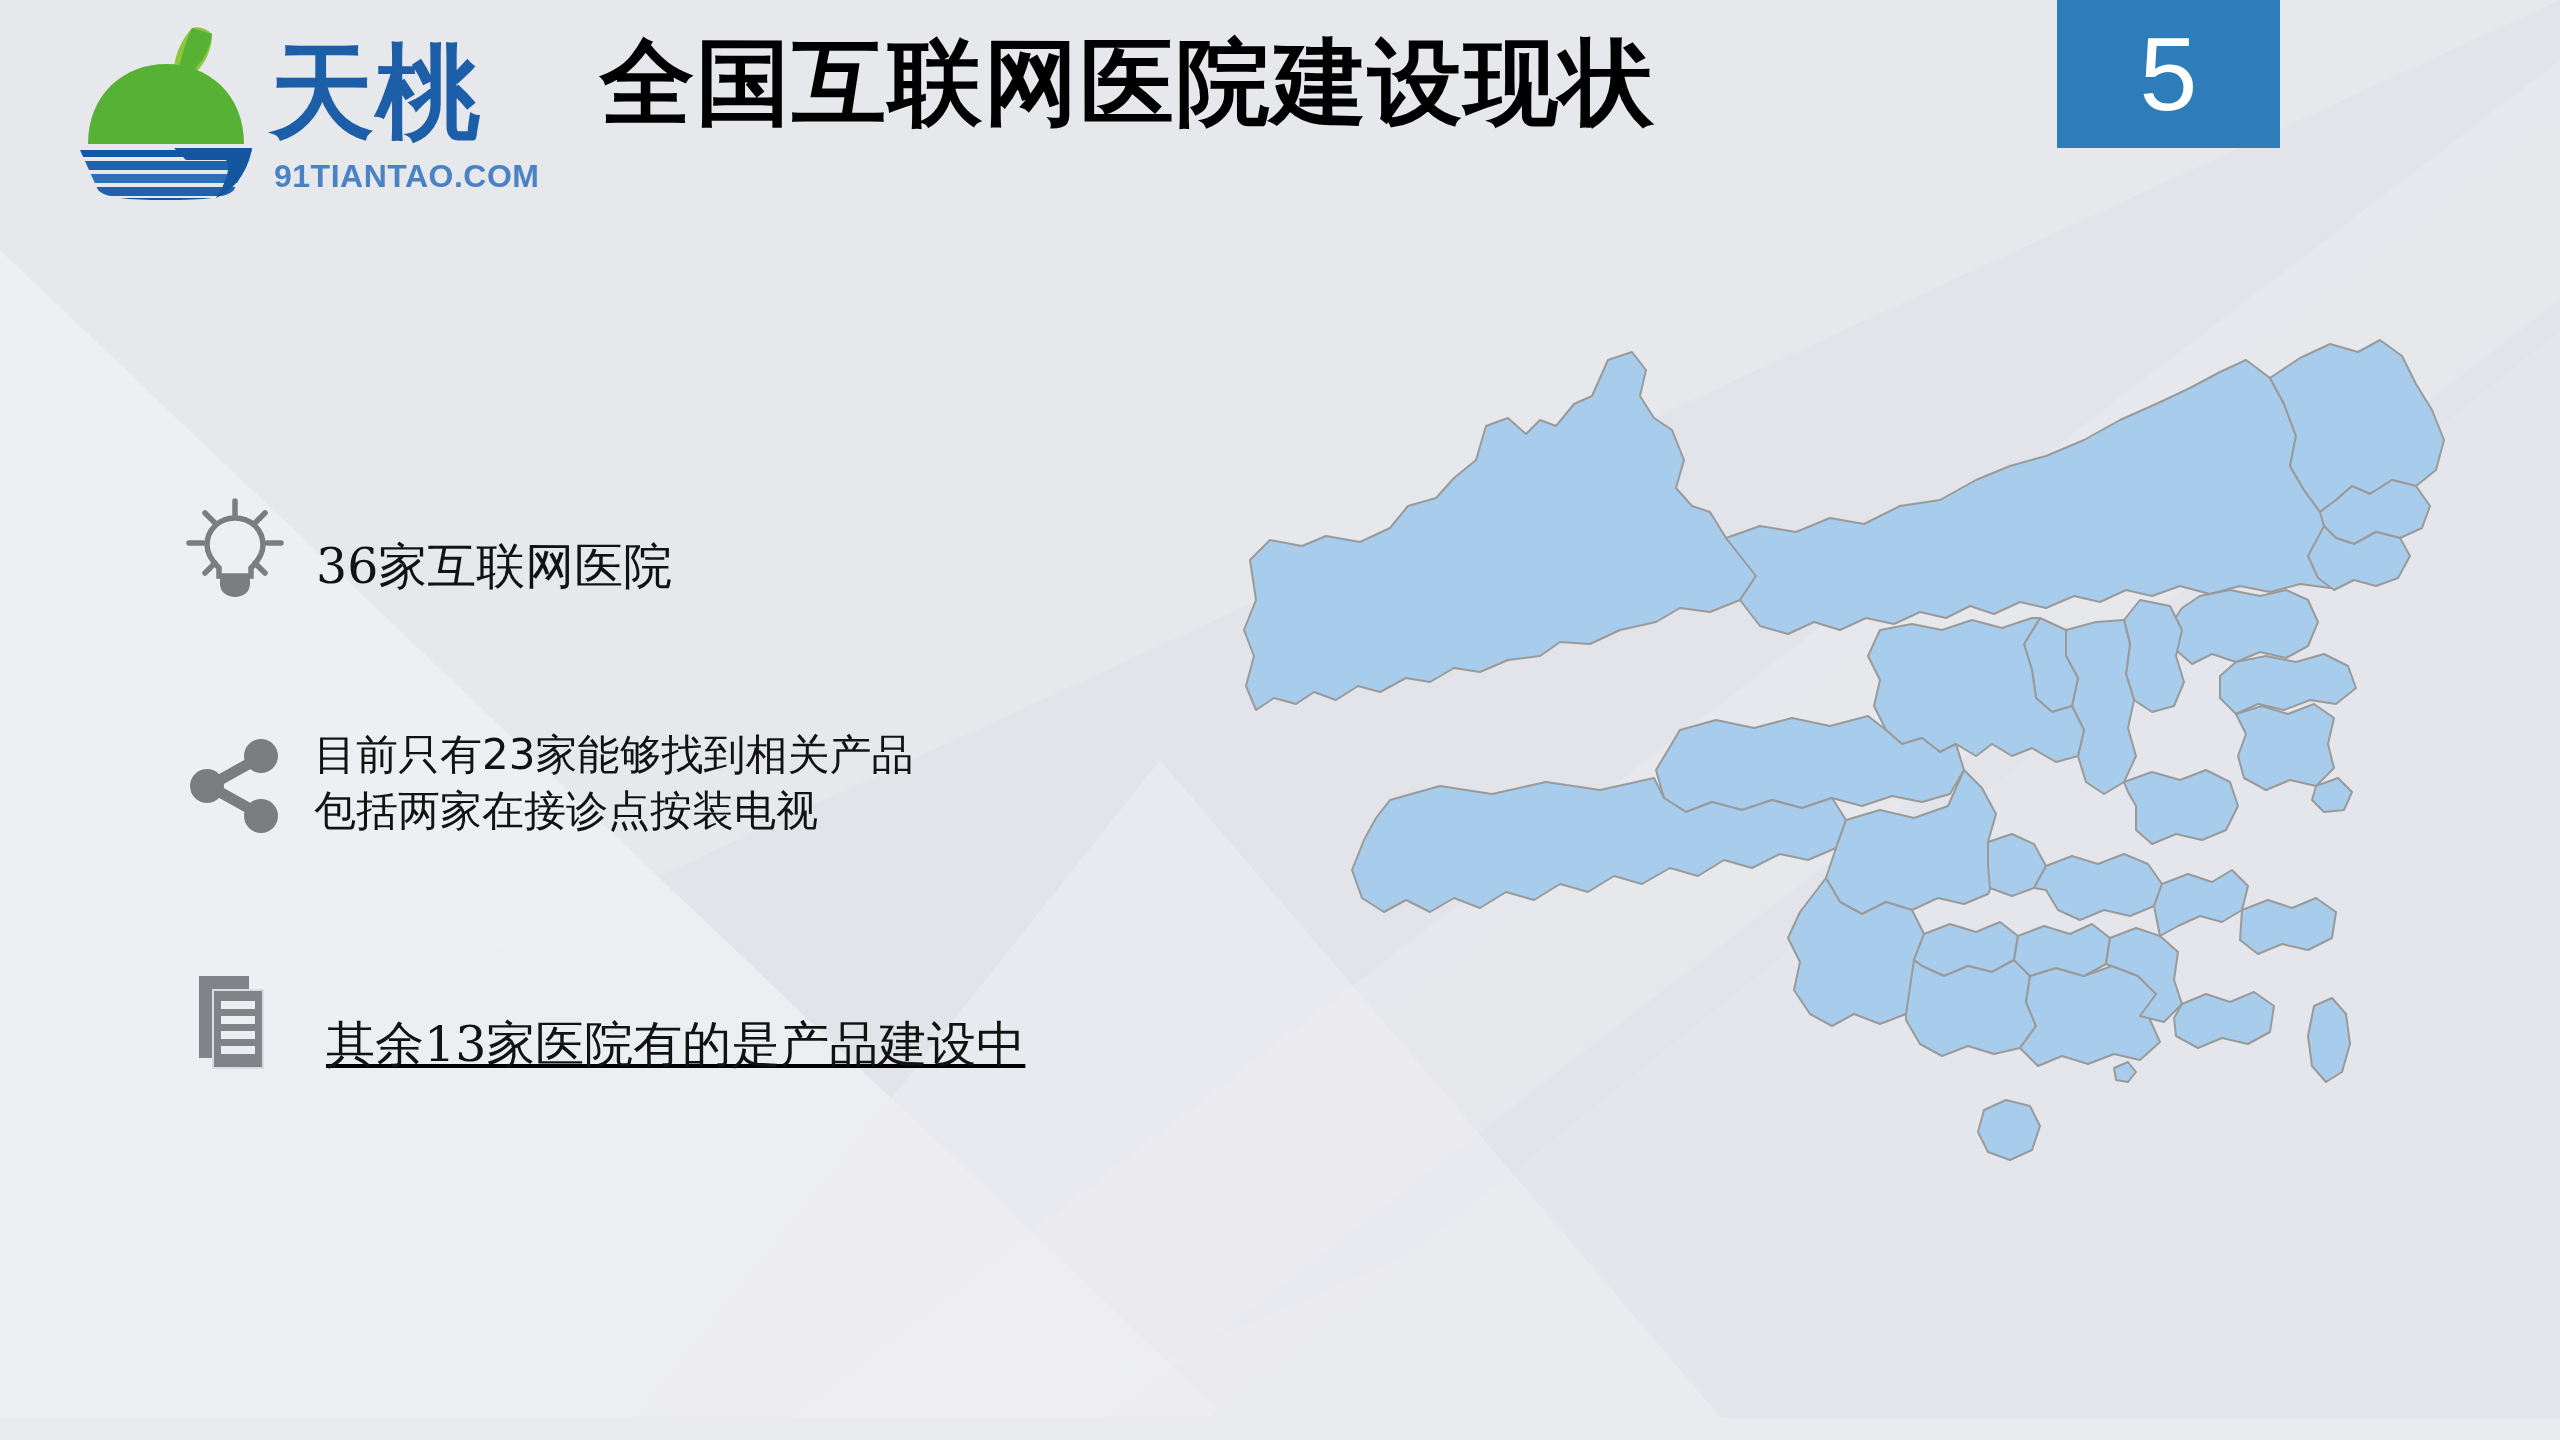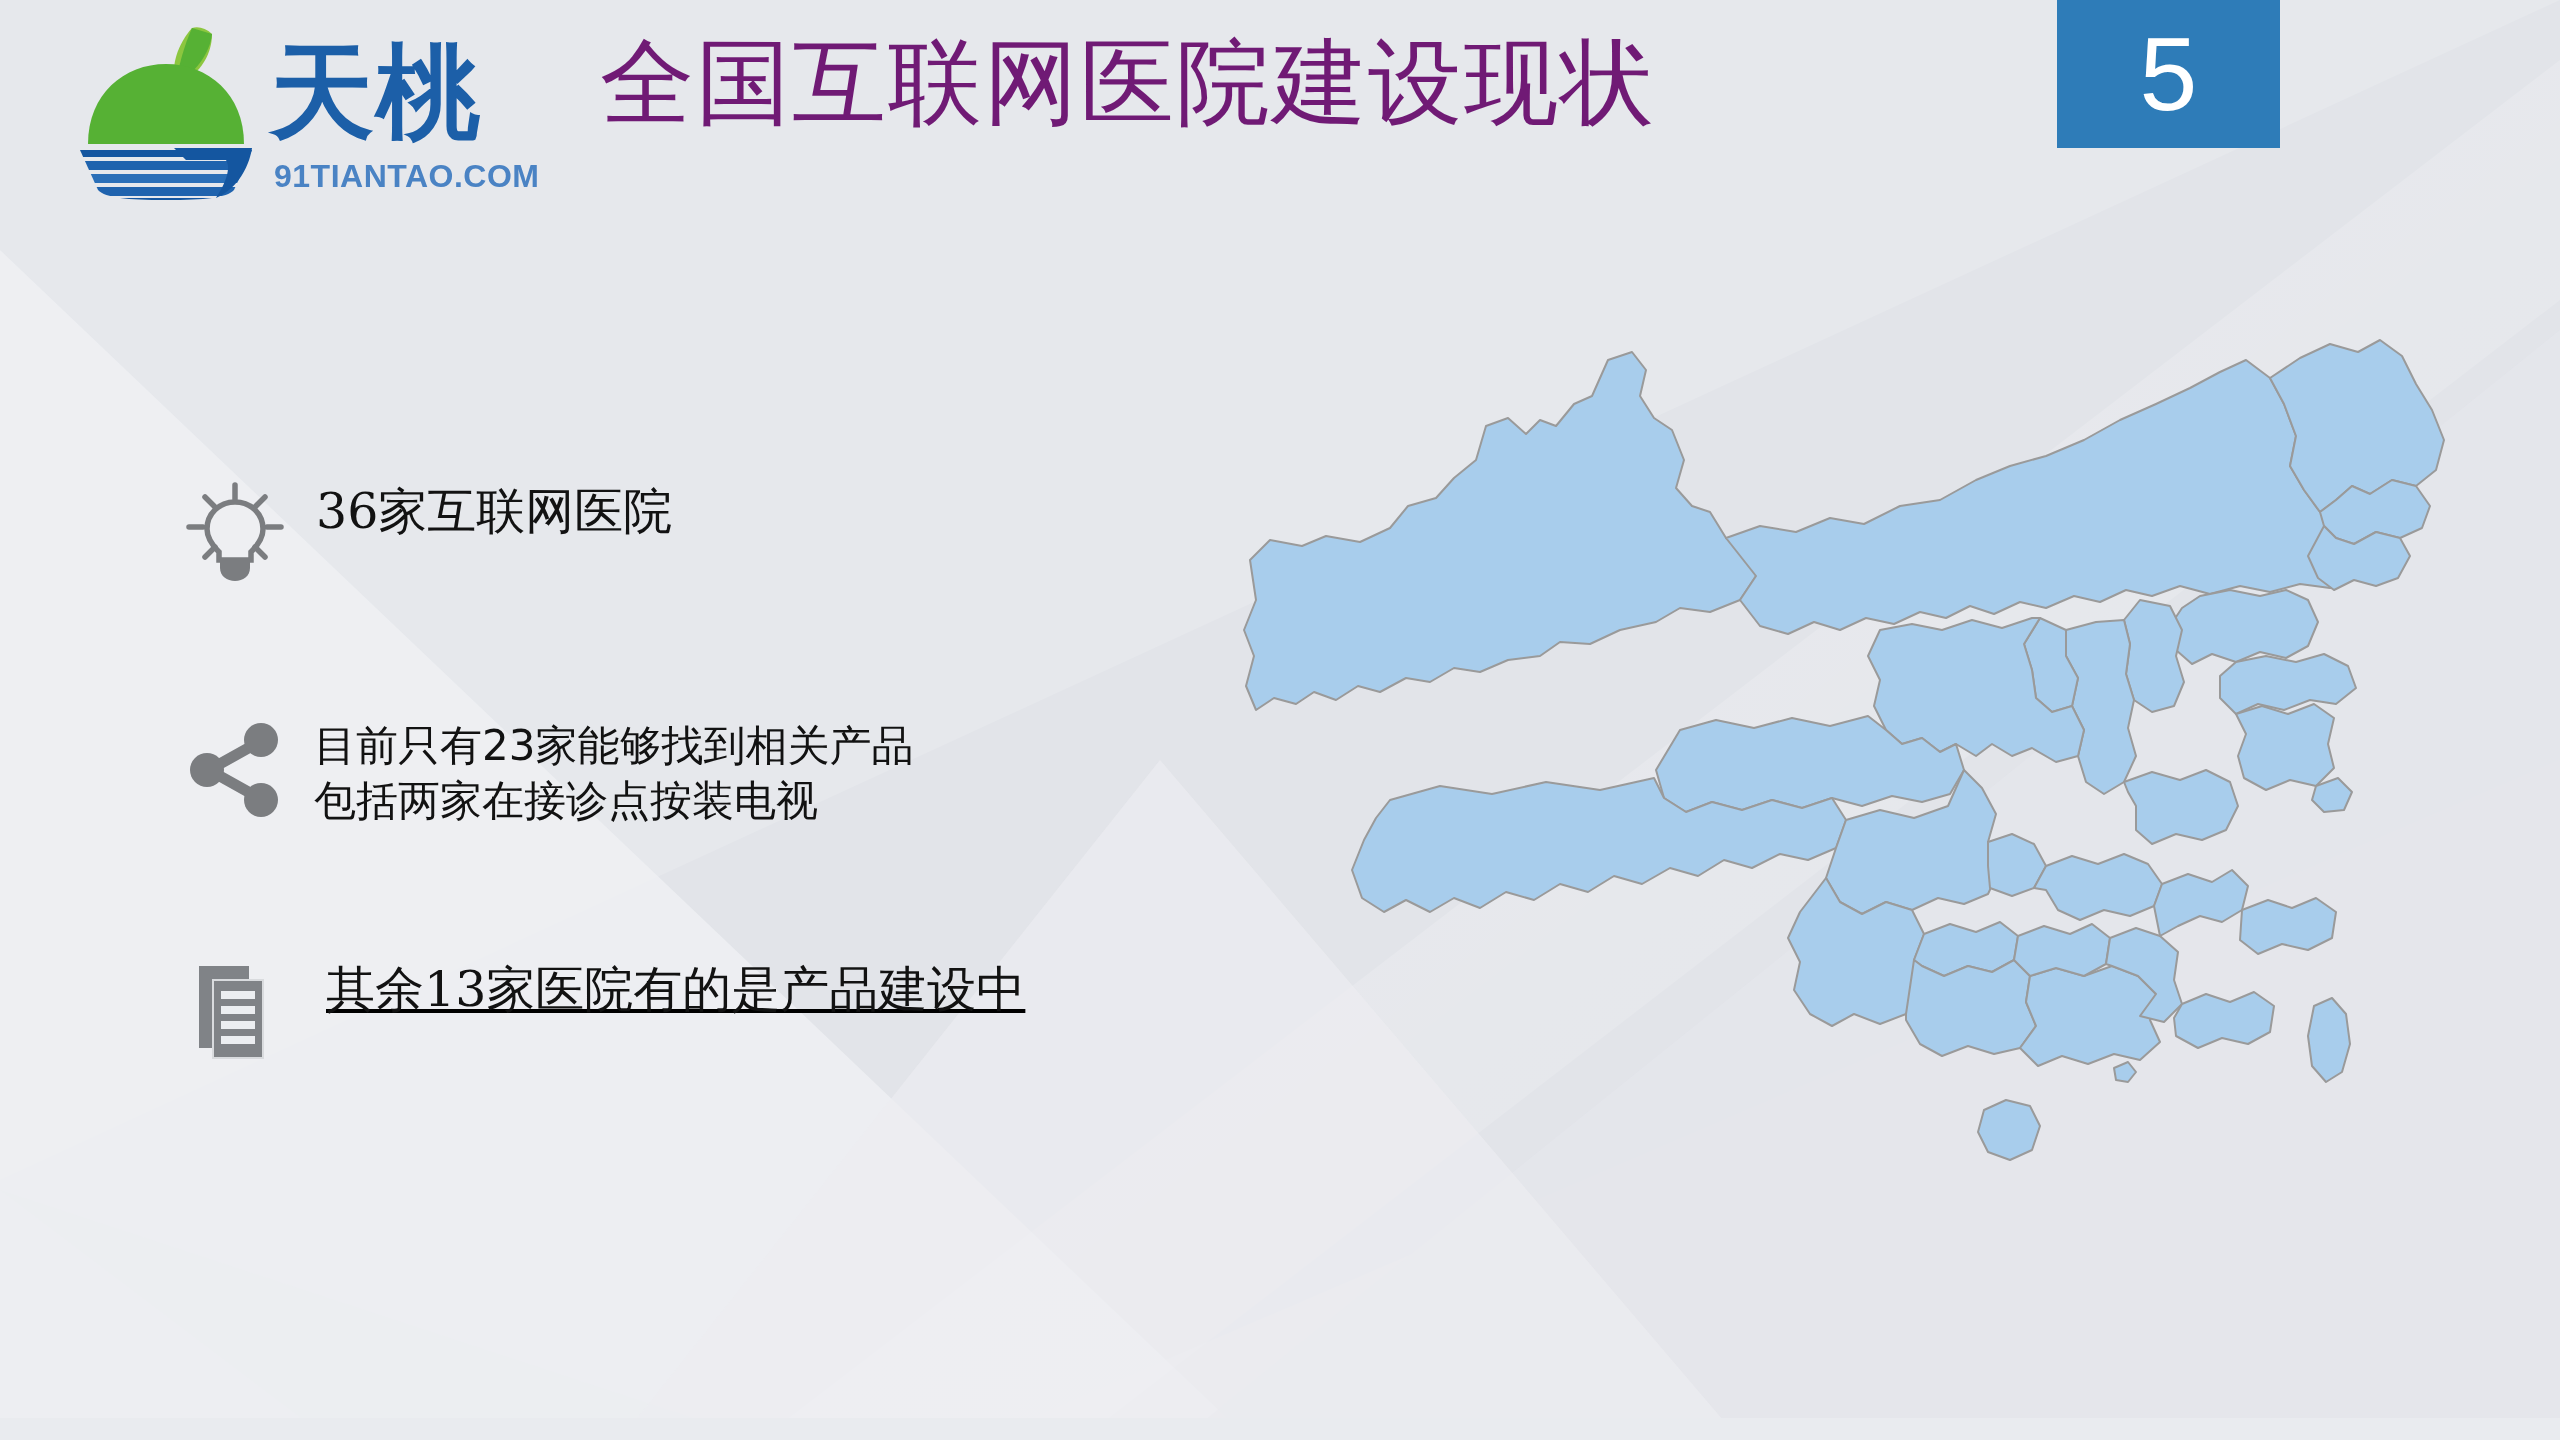--- a/index.html
+++ b/index.html
@@ -31,38 +31,38 @@
   .logo-url{
     position:absolute;left:216px;top:140px;
     font-family:"Liberation Sans", sans-serif;
     font-size:32px;font-weight:700;color:#4a83c4;letter-spacing:0.5px;
     white-space:nowrap;
   }
 
   #page-title{
     position:absolute;left:600px;top:24px;
     font-family:"DejaVu Sans","Liberation Sans",sans-serif;
-    font-size:94px;font-weight:400;color:#701a75;
+    font-size:94px;font-weight:700;color:#000000;
     letter-spacing:2px;white-space:nowrap;line-height:1.25;
   }
 
   #page-badge{
     position:absolute;left:2057px;top:0;width:223px;height:148px;
     background:#2e7cb8;
   }
   #page-badge .num{
     position:absolute;left:0;right:0;top:50%;transform:translateY(-50%);
     text-align:center;color:#ffffff;
     font-family:"Liberation Sans",sans-serif;
     font-size:104px;font-weight:400;line-height:1;
   }
 
   
   #bullets{position:absolute;left:170px;top:480px;width:1120px;}
-  .bullet{position:relative;display:flex;align-items:flex-start;min-height:120px;}
+  .bullet{position:relative;display:flex;align-items:flex-end;min-height:120px;}
   .b1{margin-top:0;}
   .b2{margin-top:118px;}
   .b3{margin-top:120px;text-decoration:underline;}
   .bullet .ico{
     width:130px;flex:0 0 130px;display:flex;align-items:center;justify-content:center;
   }
   .bullet .txt{
     font-family:"DejaVu Serif","Liberation Serif",serif;
     font-size:49px;color:#121212;line-height:1.32;white-space:nowrap;
   }

